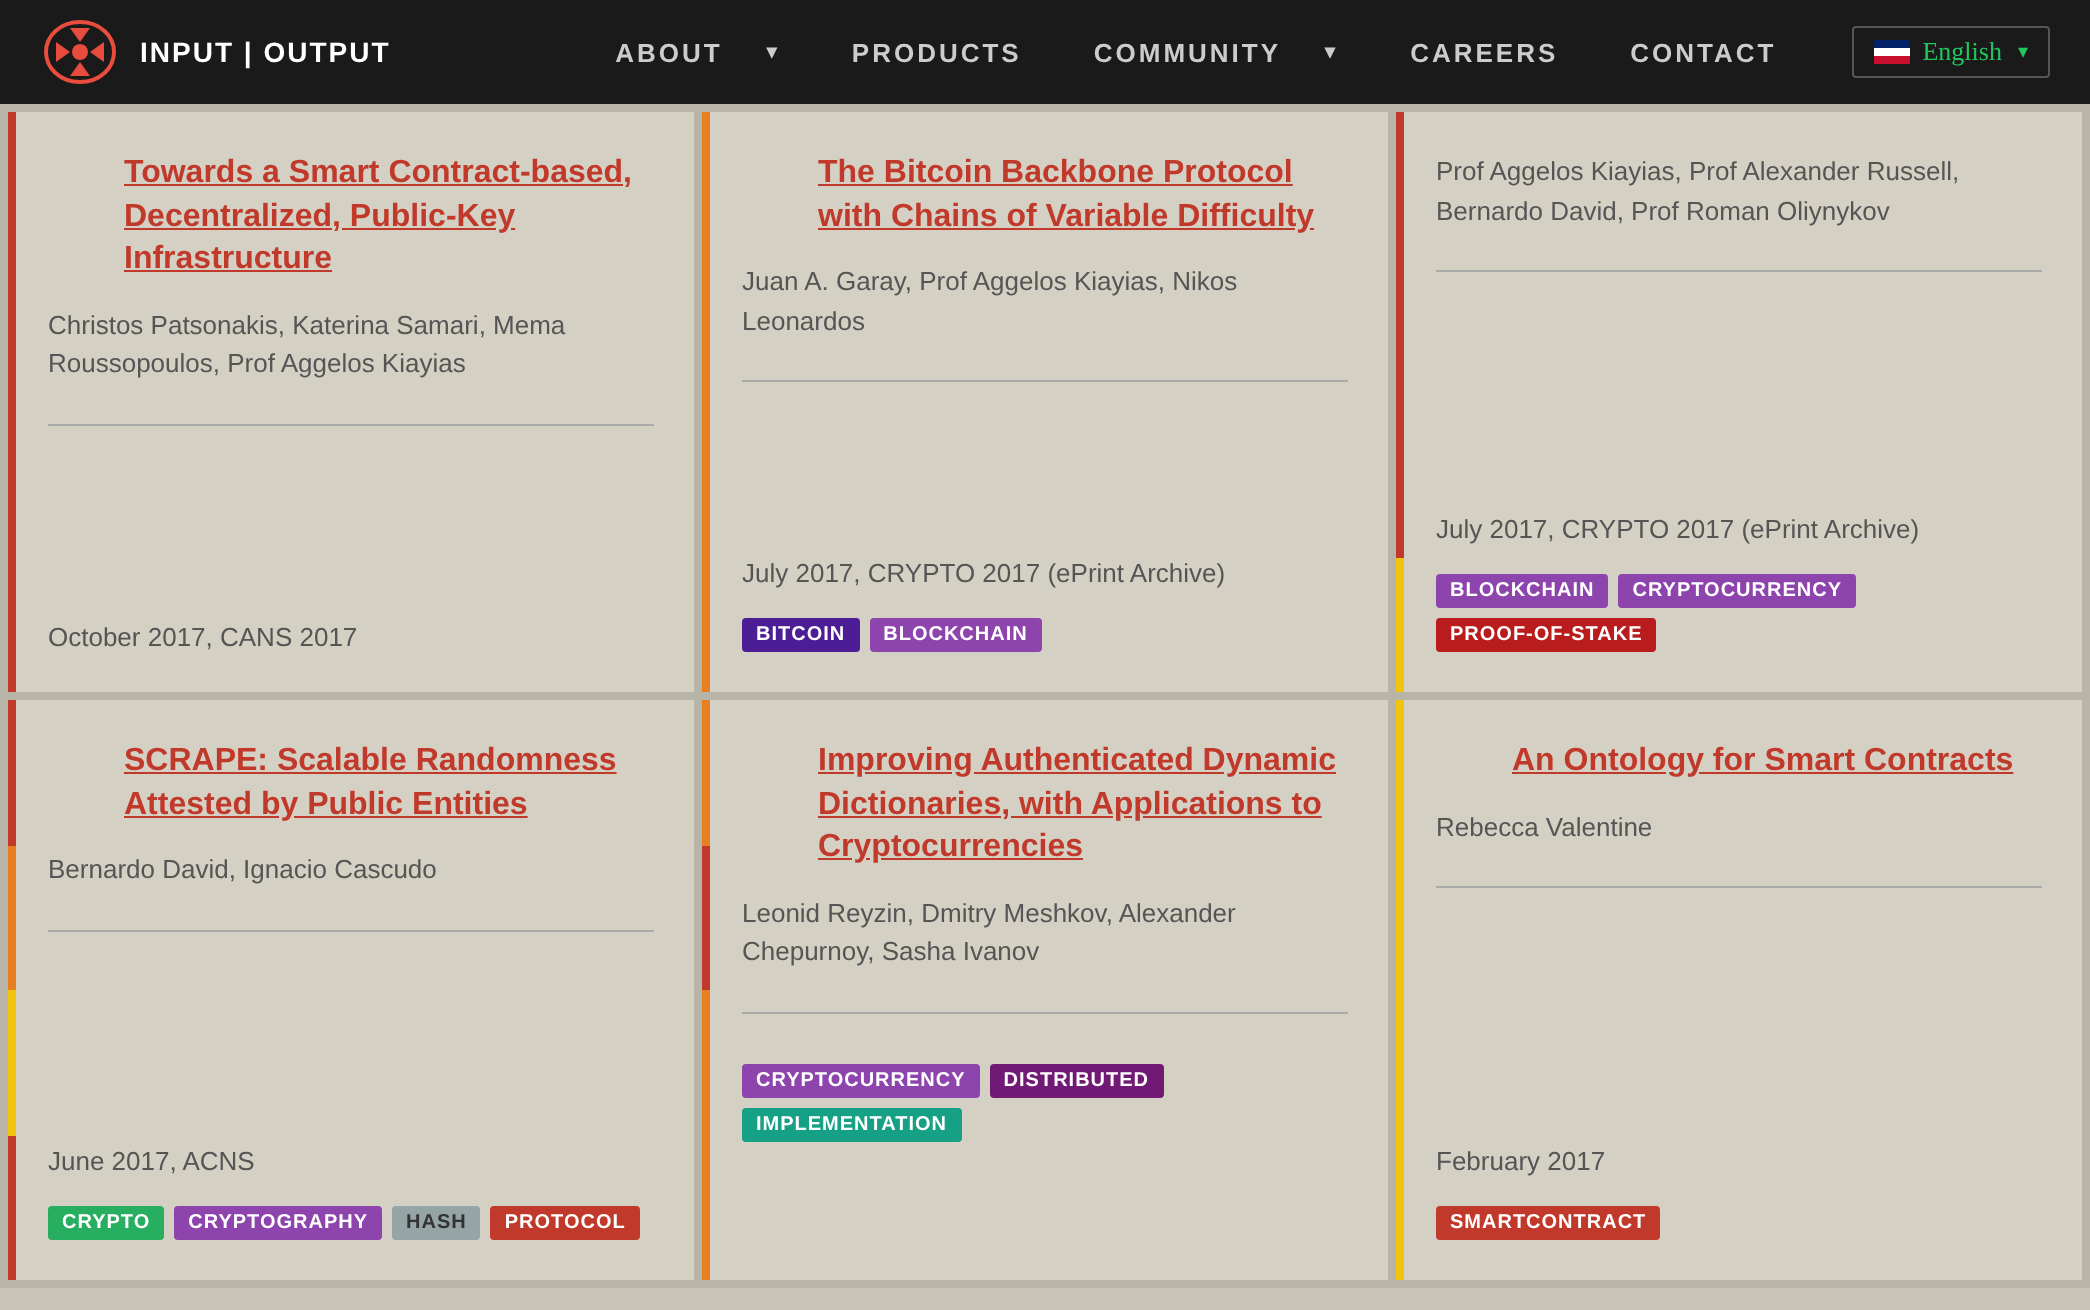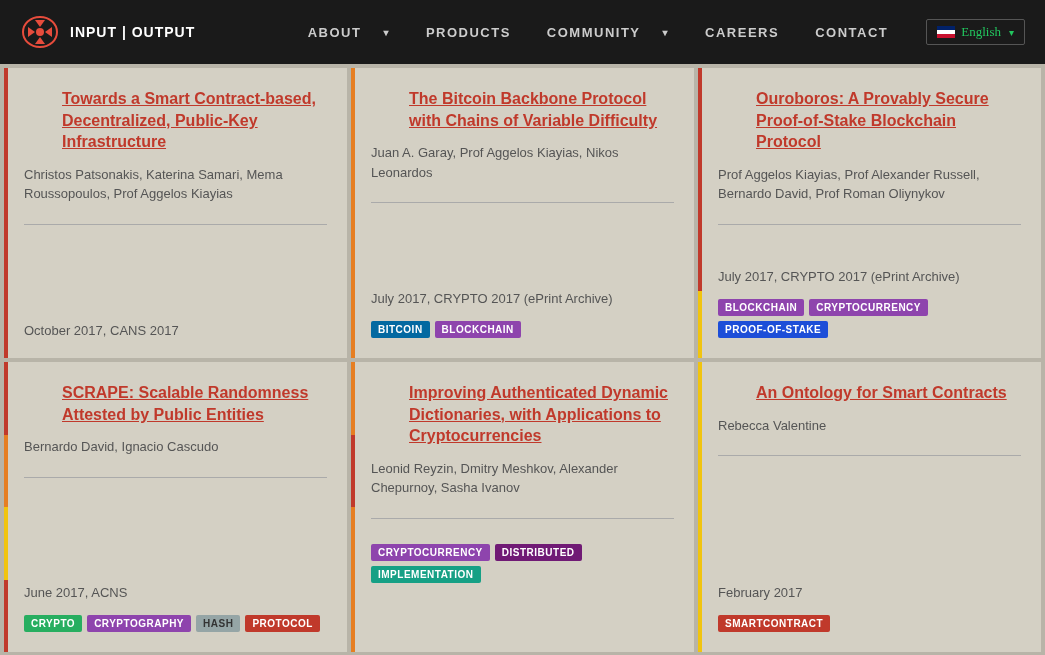--- a/index.html
+++ b/index.html
@@ -8,21 +8,21 @@
       background: #c8c4b8;
       color: #333;
       width: 1045px;
       min-height: 655px;
       overflow-x: hidden;
     }
 
     
     nav {
       background: #1a1a1a;
-      height: 64px;
+      height: 52px;
       display: flex;
       align-items: center;
       padding: 0 20px;
       position: relative;
     }
     .nav-logo {
       display: flex;
       align-items: center;
       gap: 10px;
     }
@@ -142,24 +142,24 @@
     .tag {
       font-size: 10px;
       font-weight: 700;
       letter-spacing: 0.5px;
       padding: 3px 7px;
       border-radius: 2px;
       text-transform: uppercase;
       color: #fff;
     }
 
-    .tag-bitcoin { background: #0369a1; }
+    .tag-bitcoin { background: #4c1d95; }
     .tag-blockchain { background: #8e44ad; }
     .tag-cryptocurrency { background: #8e44ad; }
-    .tag-proof-of-stake { background: #1d4ed8; }
+    .tag-proof-of-stake { background: #b91c1c; }
     .tag-crypto { background: #27ae60; }
     .tag-cryptography { background: #8e44ad; }
     .tag-hash { background: #95a5a6; color: #333; }
     .tag-protocol { background: #c0392b; }
     .tag-distributed { background: #701a75; }
     .tag-implementation { background: #16a085; }
     .tag-smartcontract { background: #c0392b; }
 
     
     .accent-red { background: #c0392b; }
@@ -250,21 +250,20 @@
       <span class="tag tag-bitcoin">BITCOIN</span>
       <span class="tag tag-blockchain">BLOCKCHAIN</span>
     </div>
   </div>
 
   <div class="card">
     <div class="card-accent-wrapper">
       <div class="accent-seg" style="background:#c0392b; flex: 1;"></div>
       <div class="accent-seg" style="background:#f1c40f; flex: 0.3;"></div>
     </div>
-    <div class="card-title">Ouroboros: A Provably Secure Proof-of-Stake Blockchain Protocol</div>
     <div class="card-authors">Prof Aggelos Kiayias, Prof Alexander Russell, Bernardo David, Prof Roman Oliynykov</div>
     <div class="card-divider"></div>
     <div class="card-date">July 2017, CRYPTO 2017 (ePrint Archive)</div>
     <div class="card-tags">
       <span class="tag tag-blockchain">BLOCKCHAIN</span>
       <span class="tag tag-cryptocurrency">CRYPTOCURRENCY</span>
       <span class="tag tag-proof-of-stake">PROOF-OF-STAKE</span>
     </div>
   </div>
 

